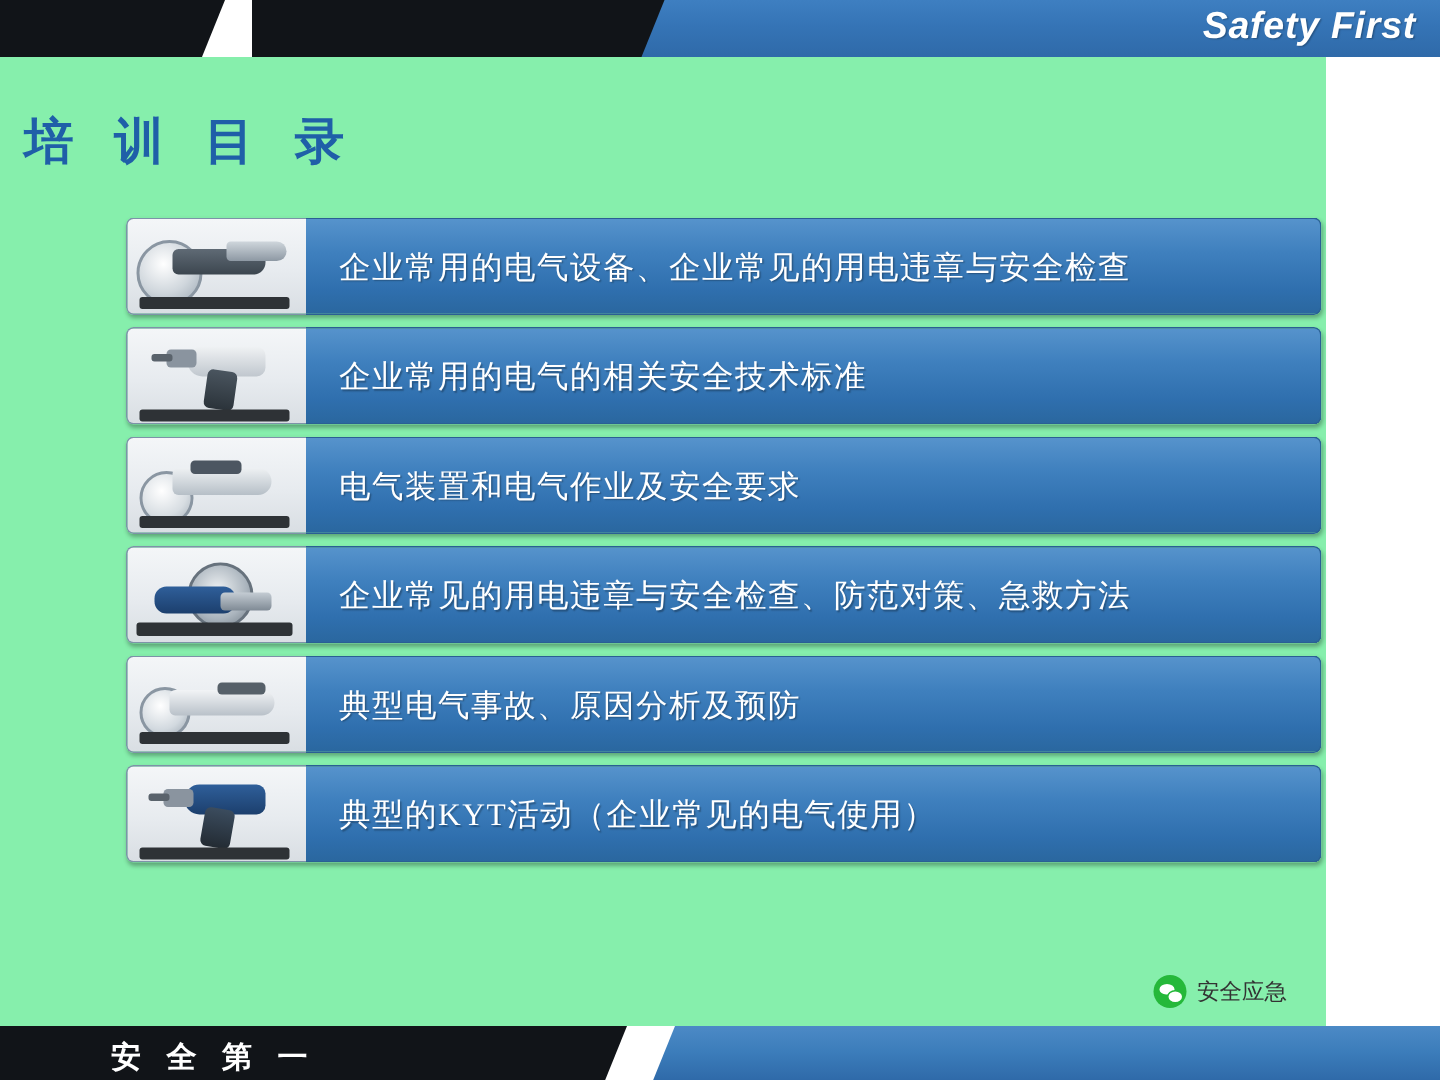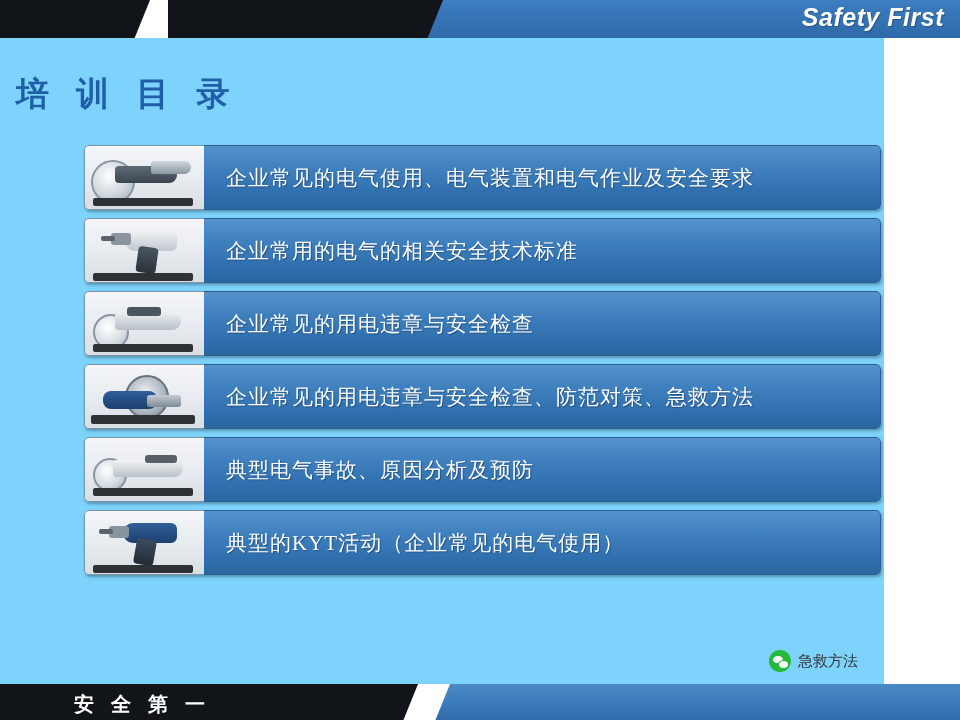--- a/index.html
+++ b/index.html
@@ -10,21 +10,21 @@
     width: 960px;
     height: 720px;
     background: #ffffff;
     font-family: "Liberation Sans", sans-serif;
     overflow: hidden;
   }
   .slide {
     position: relative;
     width: 884px;
     height: 720px;
-    background: #7dd3fc;
+    background: #86efac;
   }
 
   
   .topbar {
     position: absolute;
     left: 0; top: 0;
     width: 960px; height: 38px;
     background: #ffffff;
     overflow: hidden;
   }
@@ -248,21 +248,21 @@
   <div class="rows">
 
     <div class="row">
       <div class="thumb">
         <div class="t-disc" style="left:6px; top:14px; width:40px; height:40px; background:radial-gradient(circle at 40% 35%, #ffffff 0%, #cfd6dc 55%, #9aa6b2 100%); border:2px solid #8a96a2;"></div>
         <div class="t-body" style="left:30px; top:20px; width:62px; height:17px; background:linear-gradient(180deg,#5f6a75 0%, #3c464f 100%); border-radius:4px 8px 8px 4px;"></div>
         <div class="t-body" style="left:66px; top:15px; width:40px; height:13px; background:linear-gradient(180deg,#cfd6dc 0%, #8d98a3 100%); border-radius:3px 7px 7px 3px;"></div>
         <div class="t-base" style="left:8px; top:52px; width:100px; height:8px;"></div>
       </div>
       <div class="label">
-        <span>企业常见的电气使用、电气装置和电气作业及安全要求</span>
+        <span>企业常用的电气设备、企业常见的用电违章与安全检查</span>
       </div>
     </div>
 
 
     <div class="row">
       <div class="thumb">
         <div class="t-body" style="left:40px; top:12px; width:52px; height:20px; background:linear-gradient(180deg,#f0f2f4 0%, #c0c7ce 100%); border-radius:10px 6px 6px 10px;"></div>
         <div class="t-body" style="left:26px; top:14px; width:20px; height:12px; background:#8a949f; border-radius:3px;"></div>
         <div class="t-body" style="left:16px; top:17px; width:14px; height:5px; background:#5a636c; border-radius:2px;"></div>
         <div class="t-body" style="left:52px; top:28px; width:20px; height:26px; background:linear-gradient(180deg,#4a555f 0%, #2b333a 100%); border-radius:4px; transform:rotate(8deg);"></div>
@@ -274,21 +274,21 @@
     </div>
 
     <div class="row">
       <div class="thumb">
         <div class="t-disc" style="left:8px; top:22px; width:32px; height:32px; background:radial-gradient(circle at 40% 35%, #ffffff 0%, #d7dde2 60%, #a3aeb8 100%); border:2px solid #8a96a2;"></div>
         <div class="t-body" style="left:30px; top:20px; width:66px; height:18px; background:linear-gradient(180deg,#eef1f3 0%, #b6bfc7 100%); border-radius:4px 9px 9px 4px;"></div>
         <div class="t-body" style="left:42px; top:15px; width:34px; height:9px; background:#4c5661; border-radius:3px;"></div>
         <div class="t-base" style="left:8px; top:52px; width:100px; height:8px;"></div>
       </div>
       <div class="label">
-        <span>企业常见的用电违章与安全检查</span>
+        <span>电气装置和电气作业及安全要求</span>
       </div>
     </div>
 
     <div class="row">
       <div class="thumb">
         <div class="t-disc" style="left:40px; top:10px; width:40px; height:40px; background:radial-gradient(circle at 45% 40%, #eef1f3 0%, #aab4bd 60%, #6f7a85 100%); border:2px solid #67727d;"></div>
         <div class="t-body" style="left:18px; top:26px; width:54px; height:18px; background:linear-gradient(180deg,#2f5f9a 0%, #1c3f6d 100%); border-radius:8px;"></div>
         <div class="t-body" style="left:62px; top:30px; width:34px; height:12px; background:linear-gradient(180deg,#c4ccd3 0%, #7f8a95 100%); border-radius:3px;"></div>
         <div class="t-base" style="left:6px; top:50px; width:104px; height:9px;"></div>
       </div>
@@ -319,21 +319,21 @@
       </div>
       <div class="label">
         <span>典型的KYT活动（企业常见的电气使用）</span>
       </div>
     </div>
 
   </div>
 
   <div class="wechat">
     <div class="wx-icon"></div>
-    <div class="wx-text">急救方法</div>
+    <div class="wx-text">安全应急</div>
   </div>
 
   <div class="botbar">
     <div class="b-black"></div>
     <div class="b-skew"></div>
     <div class="b-blue"></div>
     <div class="b-blue2"></div>
     <div class="b-text">安 全 第 一</div>
   </div>
 

